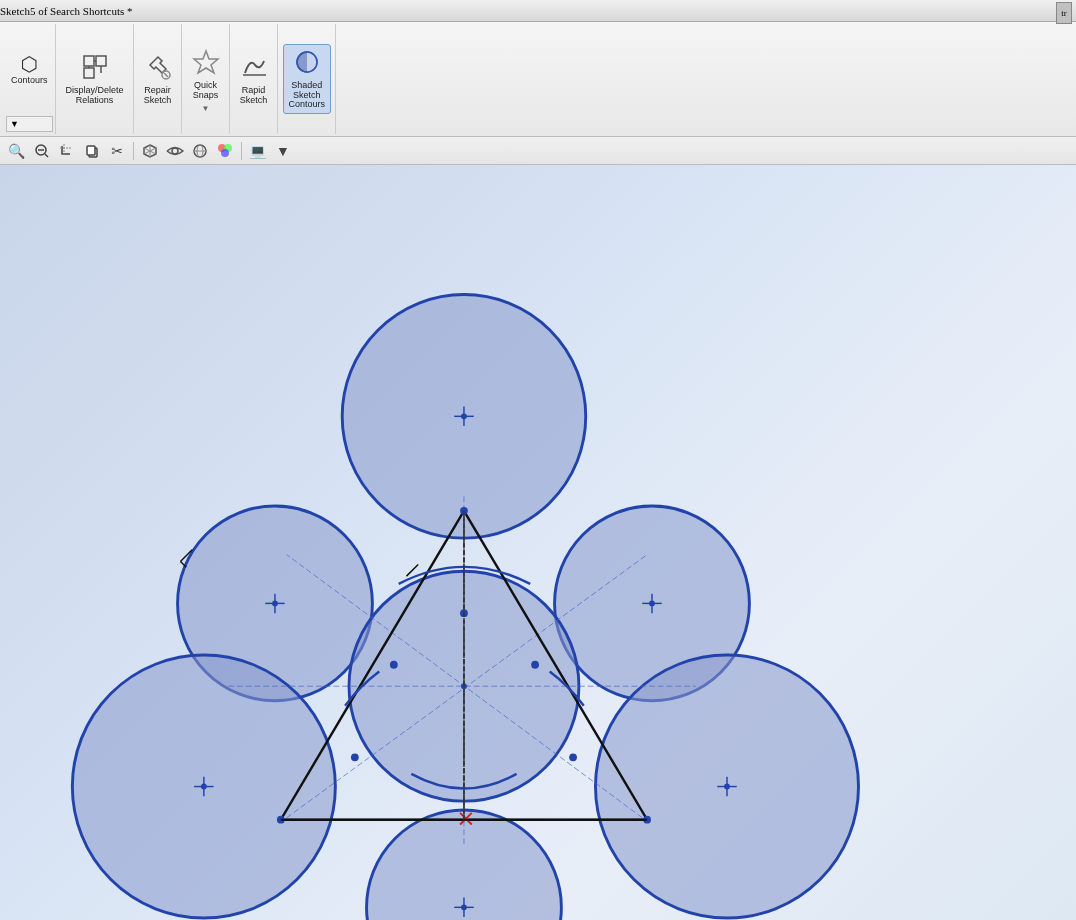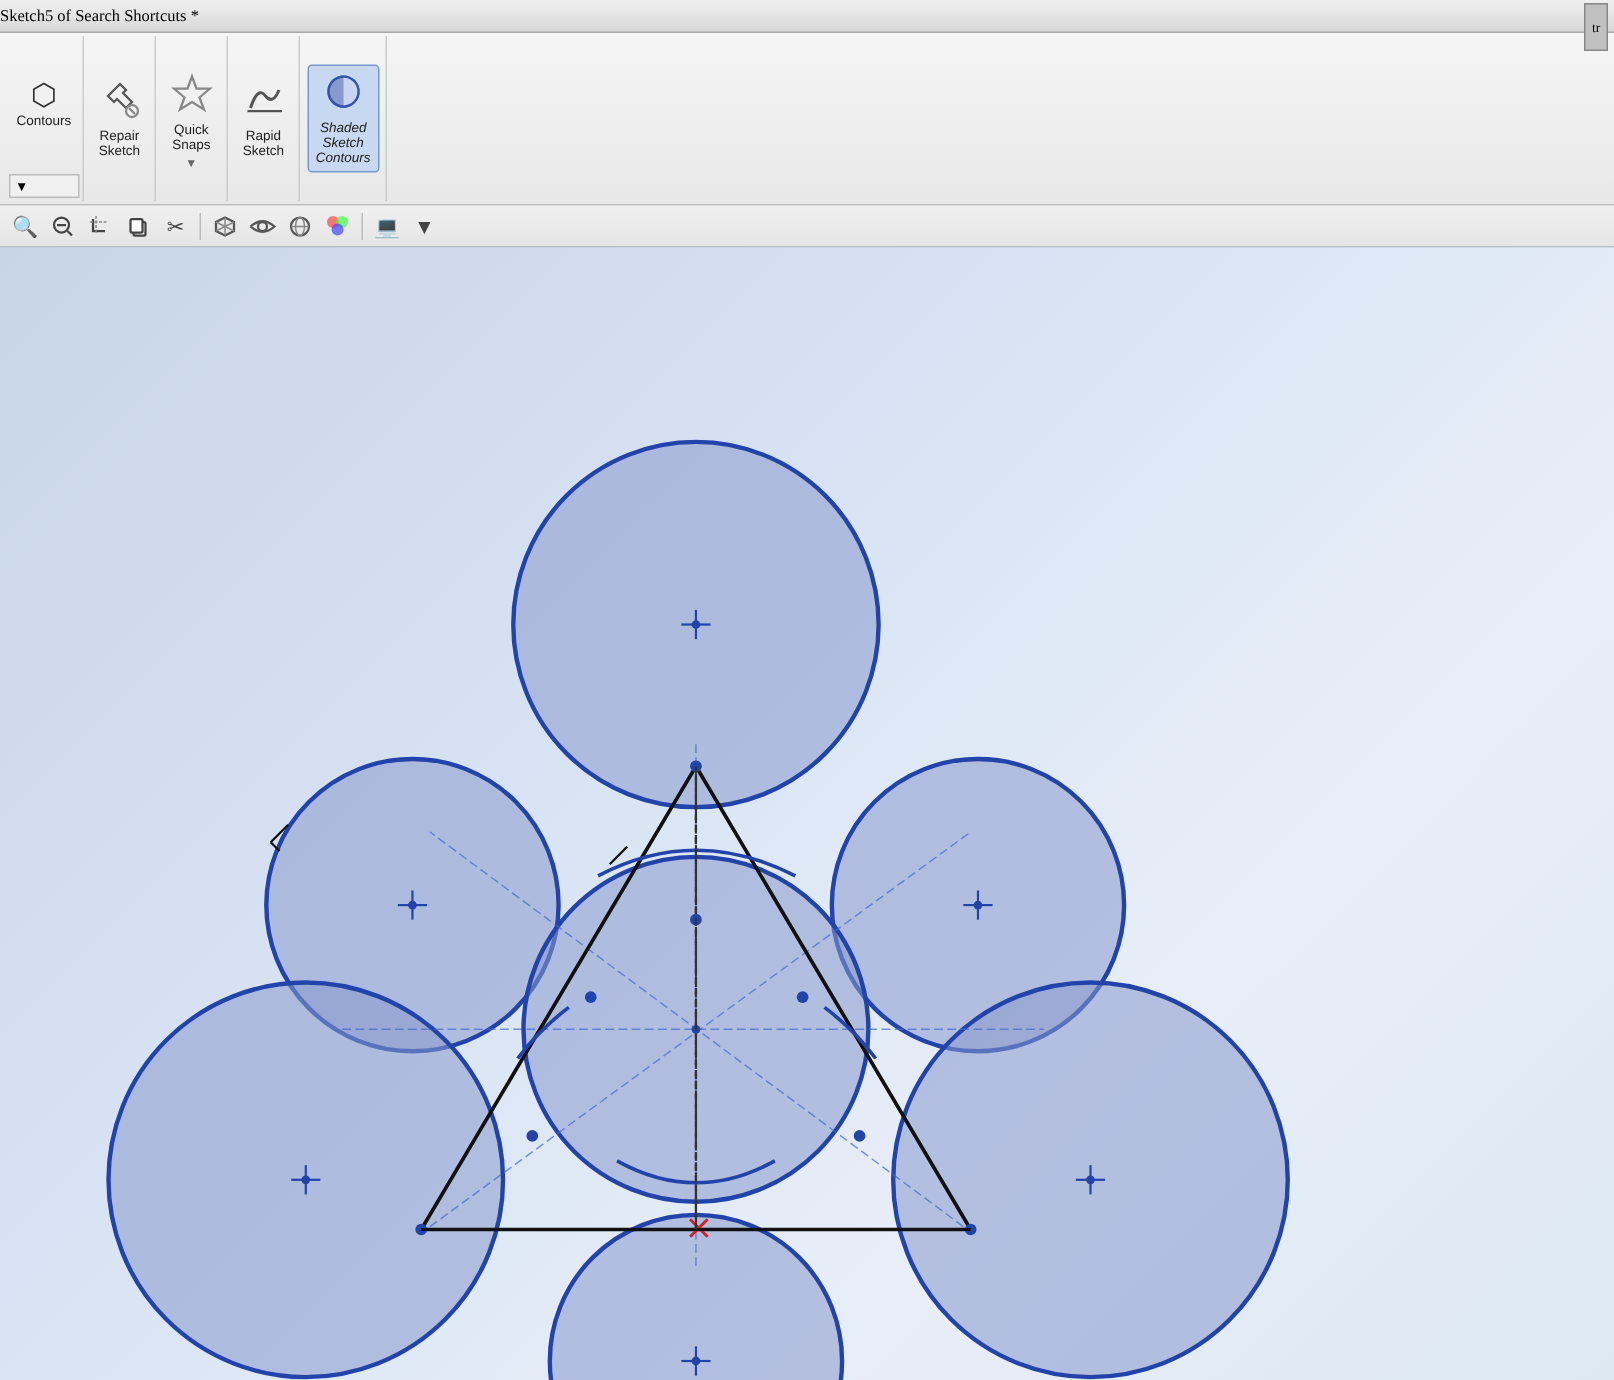--- a/index.html
+++ b/index.html
@@ -30,21 +30,21 @@
     }
     #title-bar .window-controls {
       position: absolute;
       right: 4px;
       top: 2px;
       display: flex;
       gap: 2px;
     }
     .win-ctrl {
       width: 16px;
-      height: 32px;
+      height: 22px;
       background: #c0c0c0;
       border: 1px solid #888;
       font-size: 9px;
       display: flex;
       align-items: center;
       justify-content: center;
       cursor: pointer;
     }
 
     
@@ -76,21 +76,20 @@
       padding: 3px 5px;
       cursor: pointer;
       border-radius: 3px;
       min-width: 38px;
       text-align: center;
       gap: 2px;
     }
     .toolbar-btn.active {
       background: #c8d8f0;
       border: 1px solid #7799cc;
-      font-style: italic;
     }
 
     .toolbar-btn .icon {
       font-size: 20px;
       line-height: 1;
       color: #333;
     }
     .toolbar-btn .label {
       font-size: 9px;
       color: #222;
@@ -189,20 +188,35 @@
       <div class="toolbar-btn">
         <span class="icon">⬡</span>
         <span class="label">Contours</span>
       </div>
     </div>
     <div class="pattern-dropdown">
       <span>▼</span>
     </div>
   </div>
 
+  <div class="toolbar-section">
+    <div class="toolbar-btn">
+      <span class="icon">
+        <svg width="28" height="28" viewBox="0 0 28 28">
+          <rect x="3" y="3" width="10" height="10" fill="none" stroke="#555" stroke-width="1.5"></rect>
+          <rect x="15" y="3" width="10" height="10" fill="none" stroke="#555" stroke-width="1.5"></rect>
+          <rect x="3" y="15" width="10" height="10" fill="none" stroke="#555" stroke-width="1.5"></rect>
+          <line x1="13" y1="8" x2="15" y2="8" stroke="#555" stroke-width="1.5"></line>
+          <line x1="8" y1="13" x2="8" y2="15" stroke="#555" stroke-width="1.5"></line>
+          <line x1="20" y1="13" x2="20" y2="20" stroke="#555" stroke-width="1.5"></line>
+        </svg>
+      </span>
+      <span class="label">Display/Delete<br>Relations</span>
+    </div>
+  </div>
 
   <div class="toolbar-section">
     <div class="toolbar-btn">
       <span class="icon">
         <svg width="28" height="28" viewBox="0 0 28 28">
           <path d="M14 4 L18 8 L16 10 L22 16 L18 20 L12 14 L10 16 L6 12 Z" fill="none" stroke="#555" stroke-width="1.5"></path>
           <circle cx="22" cy="22" r="4" fill="none" stroke="#888" stroke-width="1.5"></circle>
           <line x1="20" y1="20" x2="24" y2="24" stroke="#888" stroke-width="1.5"></line>
         </svg>
       </span>

